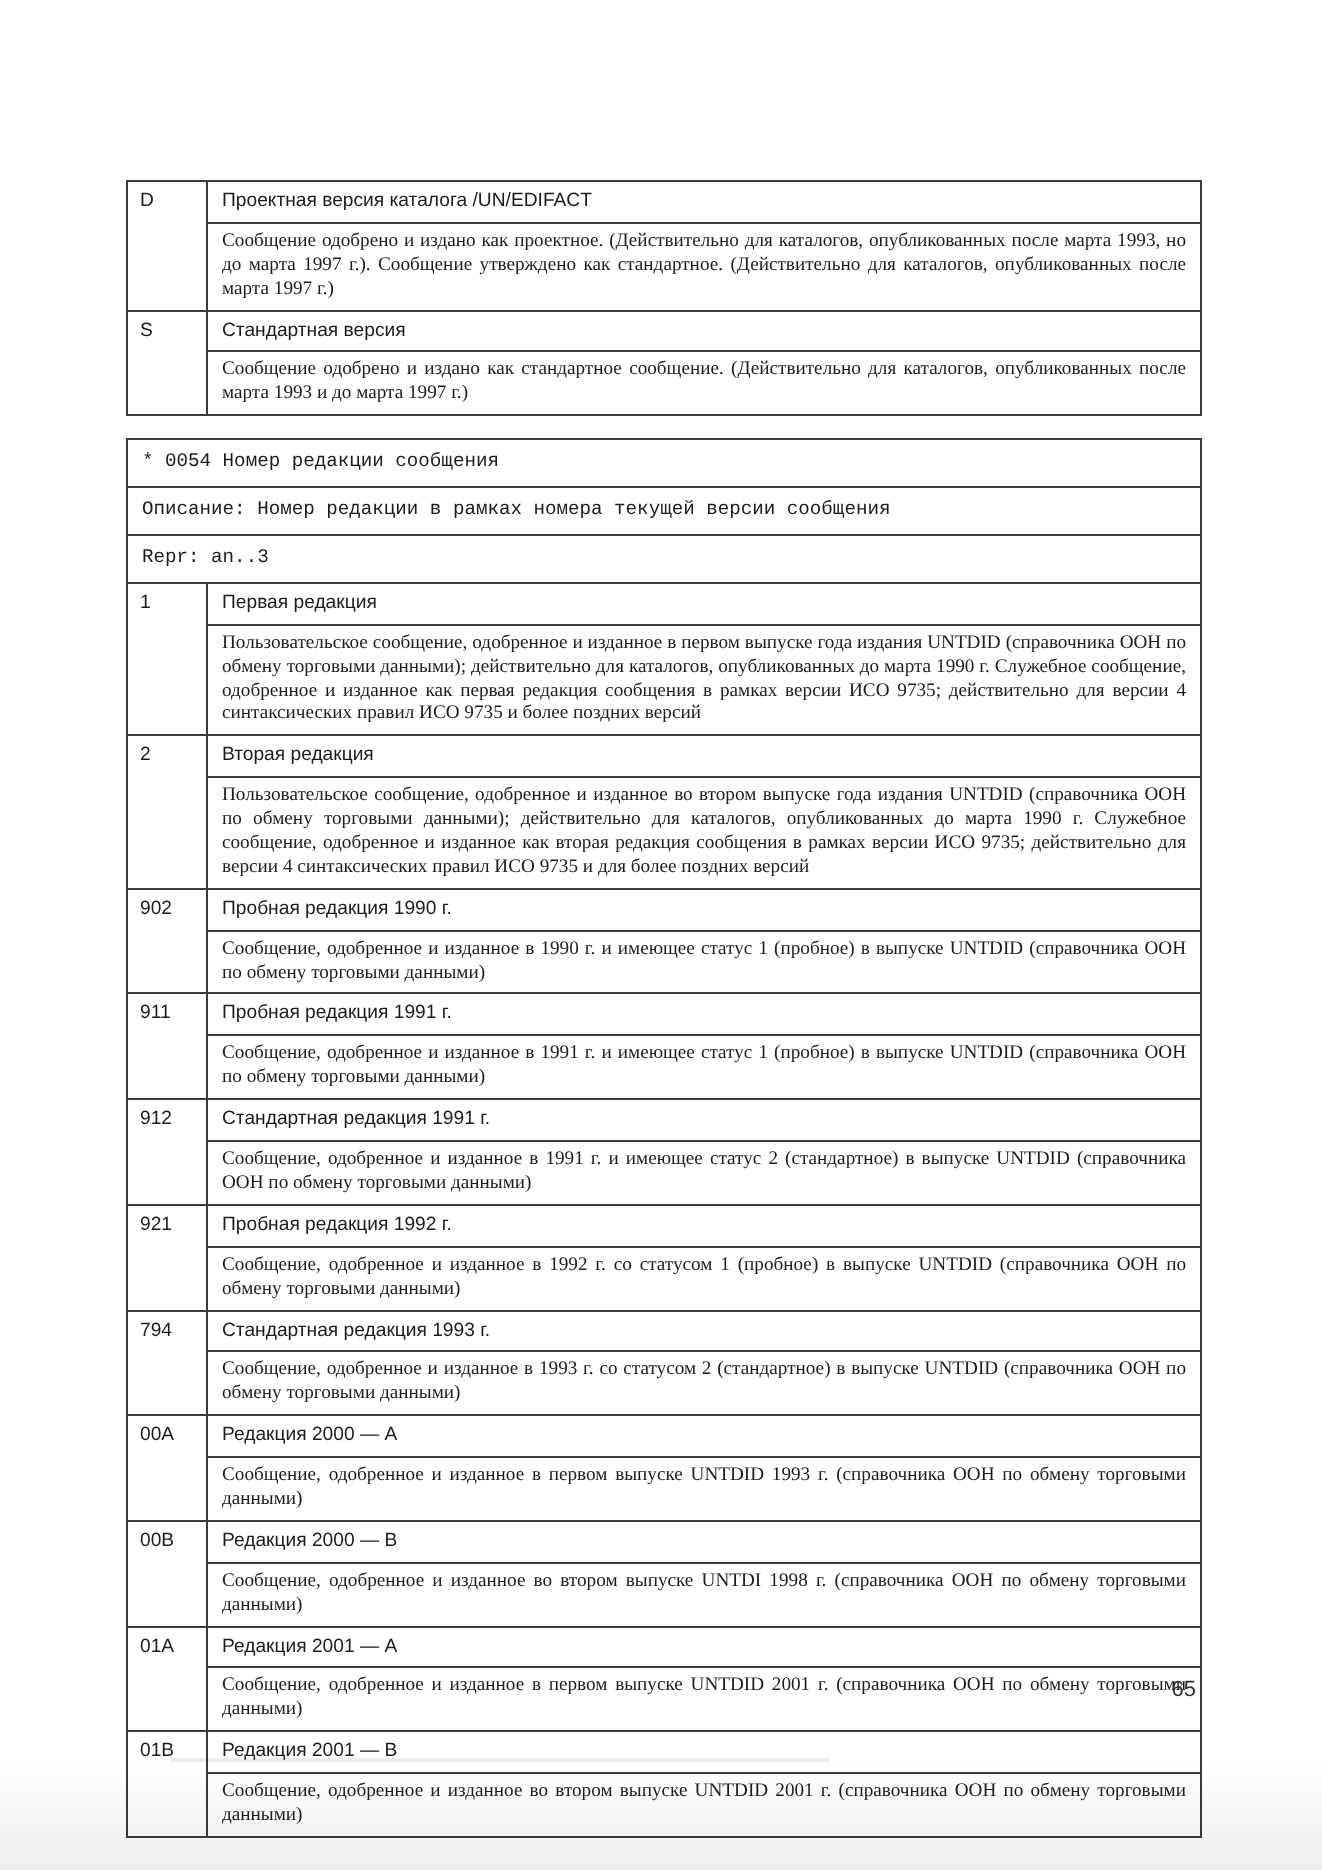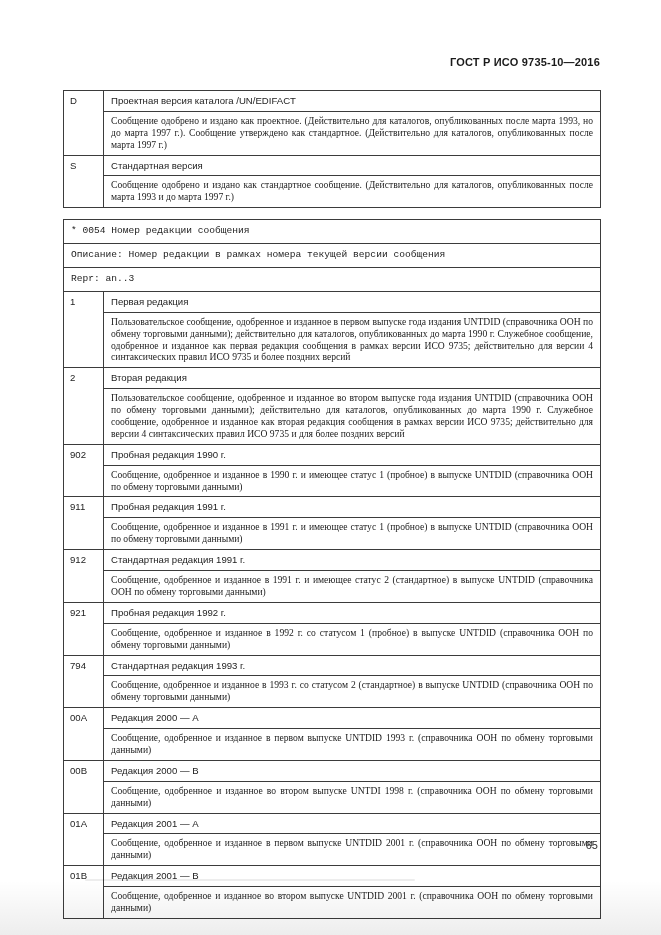--- a/index.html
+++ b/index.html
@@ -77,21 +77,20 @@
     height: 2px;
     background: rgba(0,0,0,0.07);
     border-radius: 2px;
   }
 </style>
 </head>
 <body>
 
 <div class="page">
 
-  <div class="doc-header">ГОСТ Р ИСО 9735-10—2016</div>
 
   <div class="content">
 
     <table>
       <colgroup>
           <col class="code-col">
           <col>
         </colgroup>
 
       <tbody>

